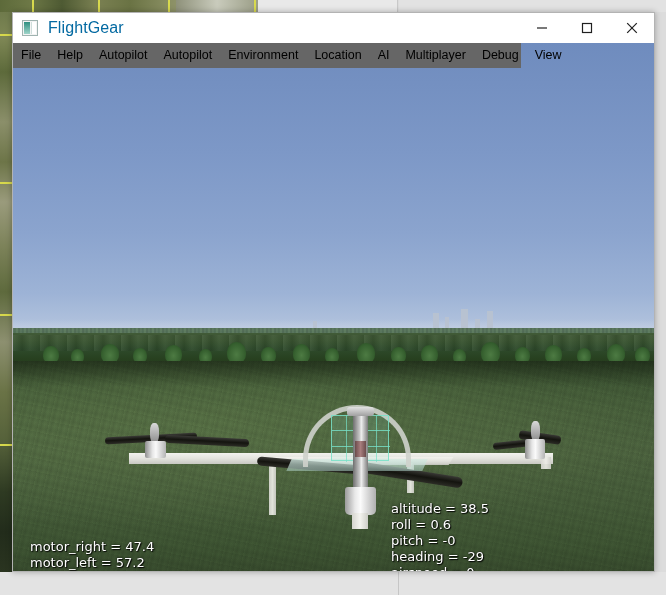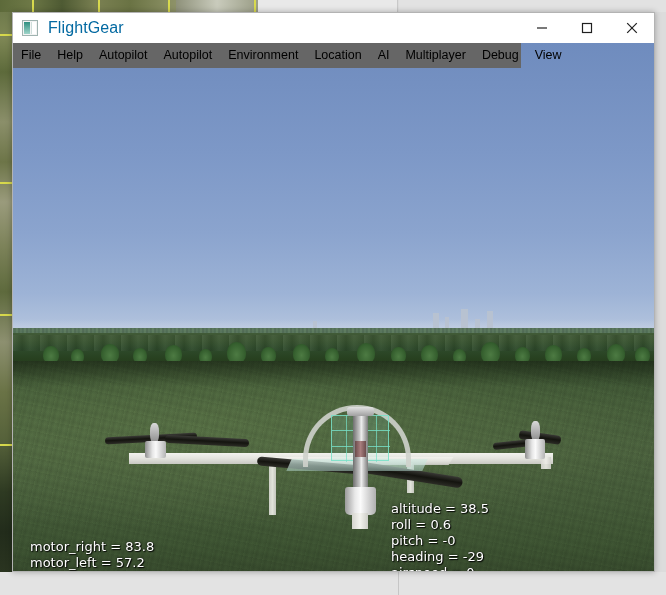--- a/index.html
+++ b/index.html
@@ -490,21 +490,21 @@
         <div class="cage-post" style="left:44px;"></div>
       </div>
       <div id="mast"></div>
       <div id="mast-band"></div>
       <div id="mast-cap"></div>
       <div id="center-motor"></div>
       <div id="center-leg"></div>
     </div>
 
     <div class="hud-block" id="motor-readout">
-      <div>motor_right = 83.8</div>
+      <div>motor_right = 47.4</div>
       <div>motor_left = 57.2</div>
       <div>motor_front = 57.2</div>
 
     </div>
 
     <div class="hud-block" id="flight-readout">
       <div>altitude = 38.5</div>
       <div>roll = 0.6</div>
       <div>pitch = -0</div>
       <div>heading = -29</div>

